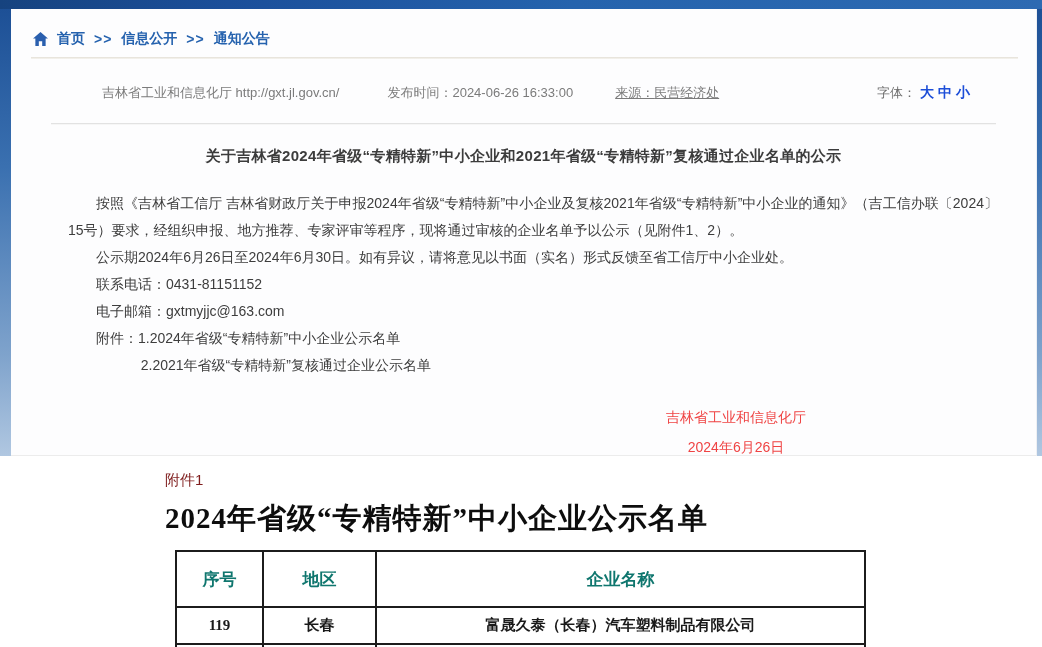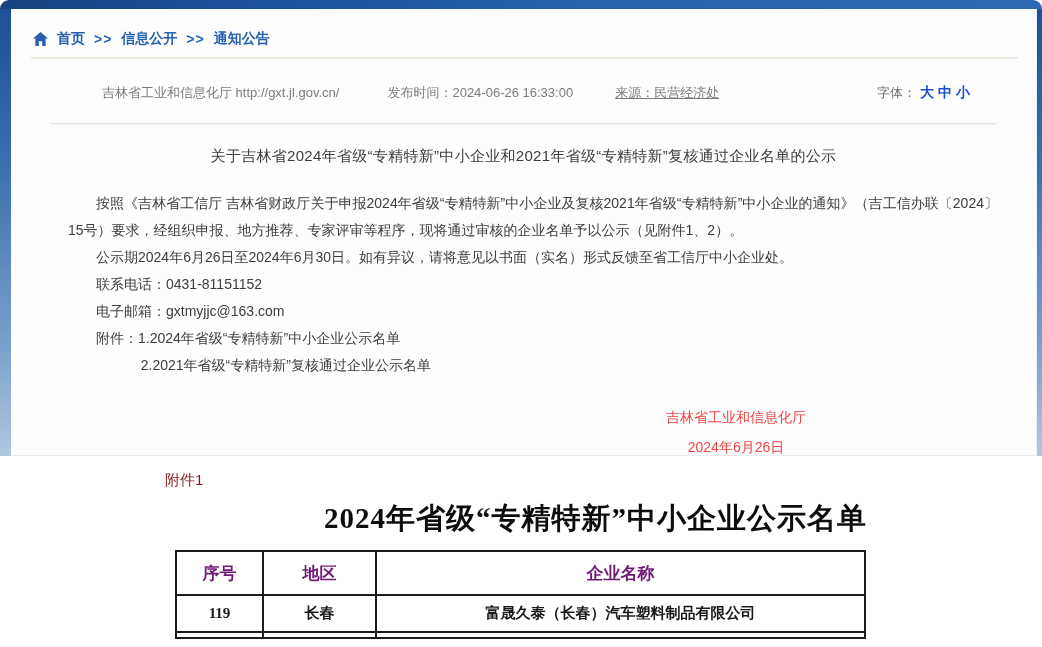--- a/index.html
+++ b/index.html
@@ -1,18 +1,18 @@
 <!DOCTYPE html>
 <html><head>
 <meta charset="utf-8">
 <style>
   * { margin:0; padding:0; box-sizing:border-box; }
   html,body { background:#fff; }
   body { font-family:"Liberation Sans","DejaVu Sans",sans-serif; }
-  .page { position:relative; width:1042px; height:647px; background:#fff; overflow:hidden; margin:0 auto;border-radius:9px; }
+  .page { position:relative; width:1042px; height:647px; background:#fff; overflow:hidden; margin:0 auto; }
 
   
   .topbar { position:absolute; top:0; left:0; width:1042px; height:9px;
     background:linear-gradient(90deg,#16437f 0%,#1b4f9a 22%,#2563ad 55%,#2d6ab2 100%); }
   .side-left { position:absolute; top:9px; left:0; width:11px; height:630px;
     background:linear-gradient(180deg,#1d5096 0%,#3a70b0 25%,#7fa3cc 55%,#c6d7ea 78%,#ffffff 97%); }
   .side-right { position:absolute; top:9px; right:0; width:5px; height:630px;
     background:linear-gradient(180deg,#1d5096 0%,#3a70b0 25%,#7fa3cc 55%,#c6d7ea 78%,#ffffff 97%); }
 
   
@@ -30,45 +30,45 @@
   .meta-row { display:flex; align-items:center; padding:0 66px 0 91px; margin-top:25px;
     font-size:13px; color:#7b7b7b; white-space:nowrap; }
   .meta-pub { margin-left:48px; }
   .meta-src { margin-left:42px;text-decoration:underline; }
   .meta-font { margin-left:auto; color:#6e6e6e; }
   .font-sizes { color:#1d4ed8; font-weight:bold; font-size:14px; }
   .font-sizes span { margin-left:4px; cursor:pointer; }
   .meta-divider { margin:21px 40px 0 40px; height:1px; border:0; background:#e2e2e2;
     box-shadow:0 1px 0 #f6f6f6; }
 
-  .article-title { margin-top:23px; text-align:center; font-size:15px; font-weight:400;
+  .article-title { margin-top:23px; text-align:center; font-size:15px; font-weight:700;
     color:#3c3c3c; letter-spacing:.3px; }
 
   .article-body { width:930px; margin:24px auto 0 57px; font-size:14px; color:#3d3d3d;
     line-height:27px; }
   .para { text-indent:2em; text-align:justify; }
   .plain-line { text-indent:2em; }
   .attach-line2 { text-indent:5.2em; }
 
   .signature { margin:23px 0 0 598px; display:inline-block; text-align:center;
     font-size:14px; color:#ef4444; line-height:30px; }
 
   
   .attachment-doc { position:absolute; top:456px; left:0; width:1042px; height:191px;
     background:#fff; font-family:"Liberation Serif","DejaVu Serif",serif; color:#111; }
   .att-inner { margin-left:165px; width:702px; }
   .att-label { padding-top:15px; font-family:"Liberation Sans","DejaVu Sans",sans-serif;
     font-weight:normal; font-size:15px; color:#7f1d1d; }
-  .att-title { margin-top:9px; text-align:right; font-weight:bold; font-size:29px;
+  .att-title { margin-top:9px; text-align:left; font-weight:bold; font-size:29px;
     color:#0d0d0d; letter-spacing:1px; }
   .att-table { margin:11px 0 0 10px; border-collapse:collapse; table-layout:fixed;
     width:689px; }
   .att-table col.c1{width:87px;} .att-table col.c2{width:113px;} .att-table col.c3{width:489px;}
   .att-table td,.att-table th { border:2px solid #1c1c1c; text-align:center; vertical-align:middle; }
-  .att-table th { height:44px; font-size:17px; font-weight:bold; color:#701a75; }
+  .att-table th { height:56px; font-size:17px; font-weight:bold; color:#0f766e; }
   .att-table td { height:37px; font-size:15px; font-weight:bold; color:#1a1a1a; }
   .att-table tr.cut td { height:6px; border-bottom:2px solid #1c1c1c; }
 </style>
 </head>
 <body>
 
 <div class="page">
 
   <div class="topbar"></div>
   <div class="side-left"></div>

